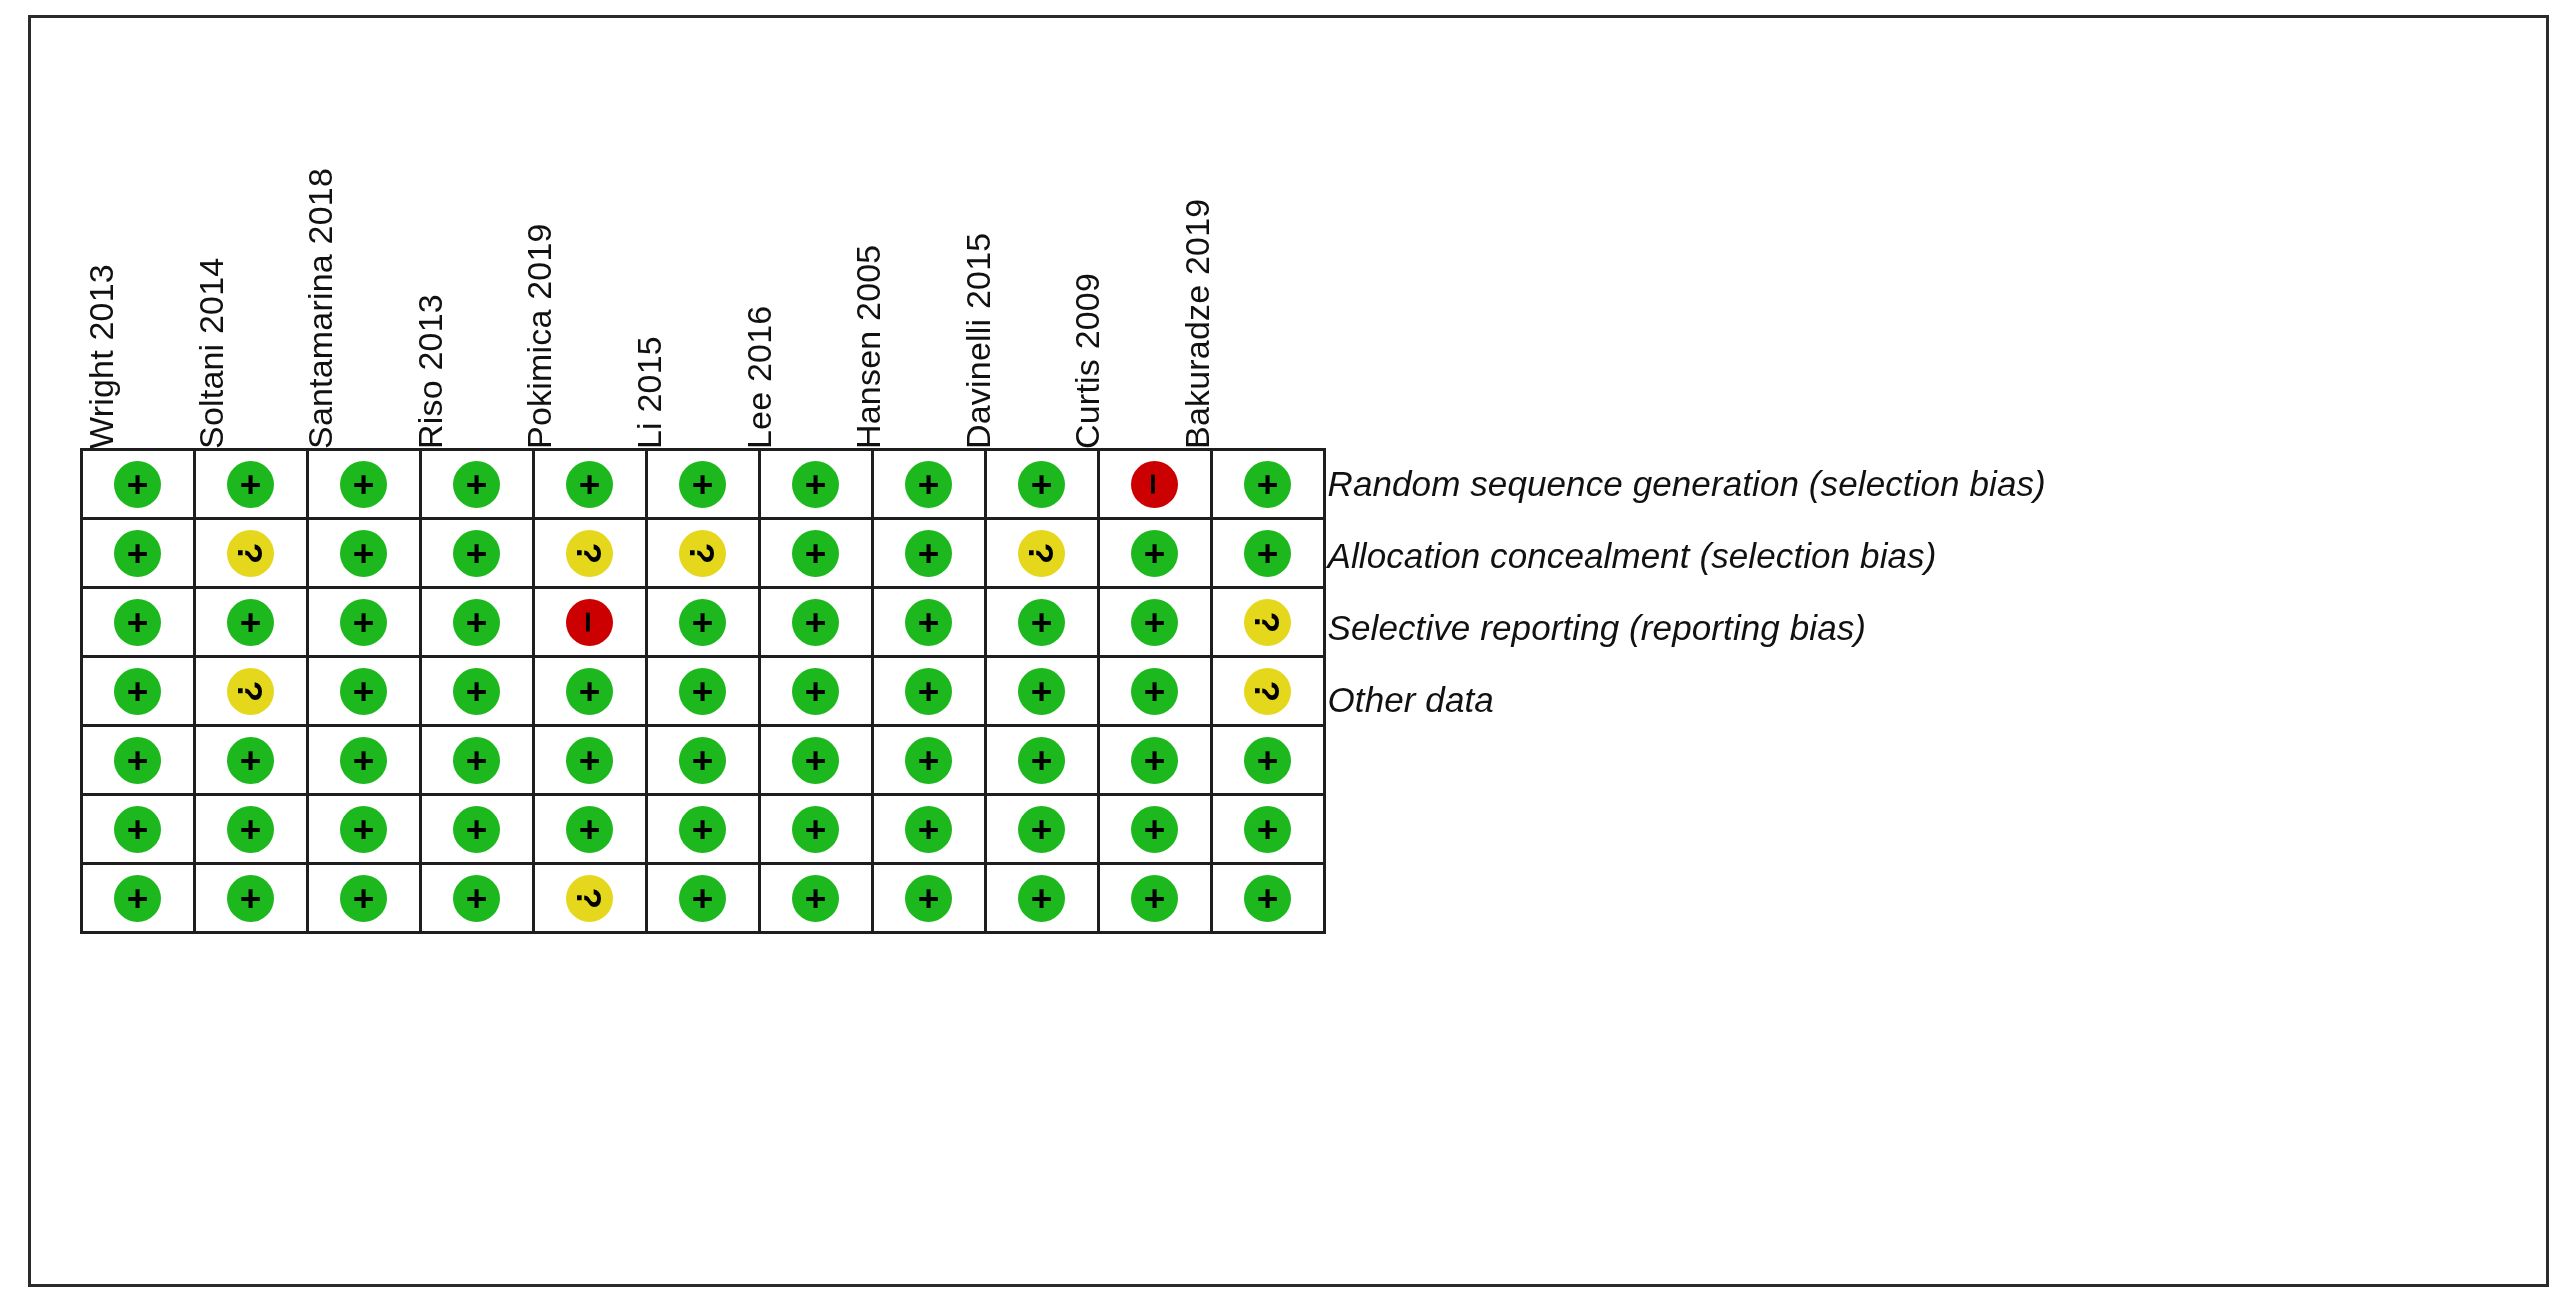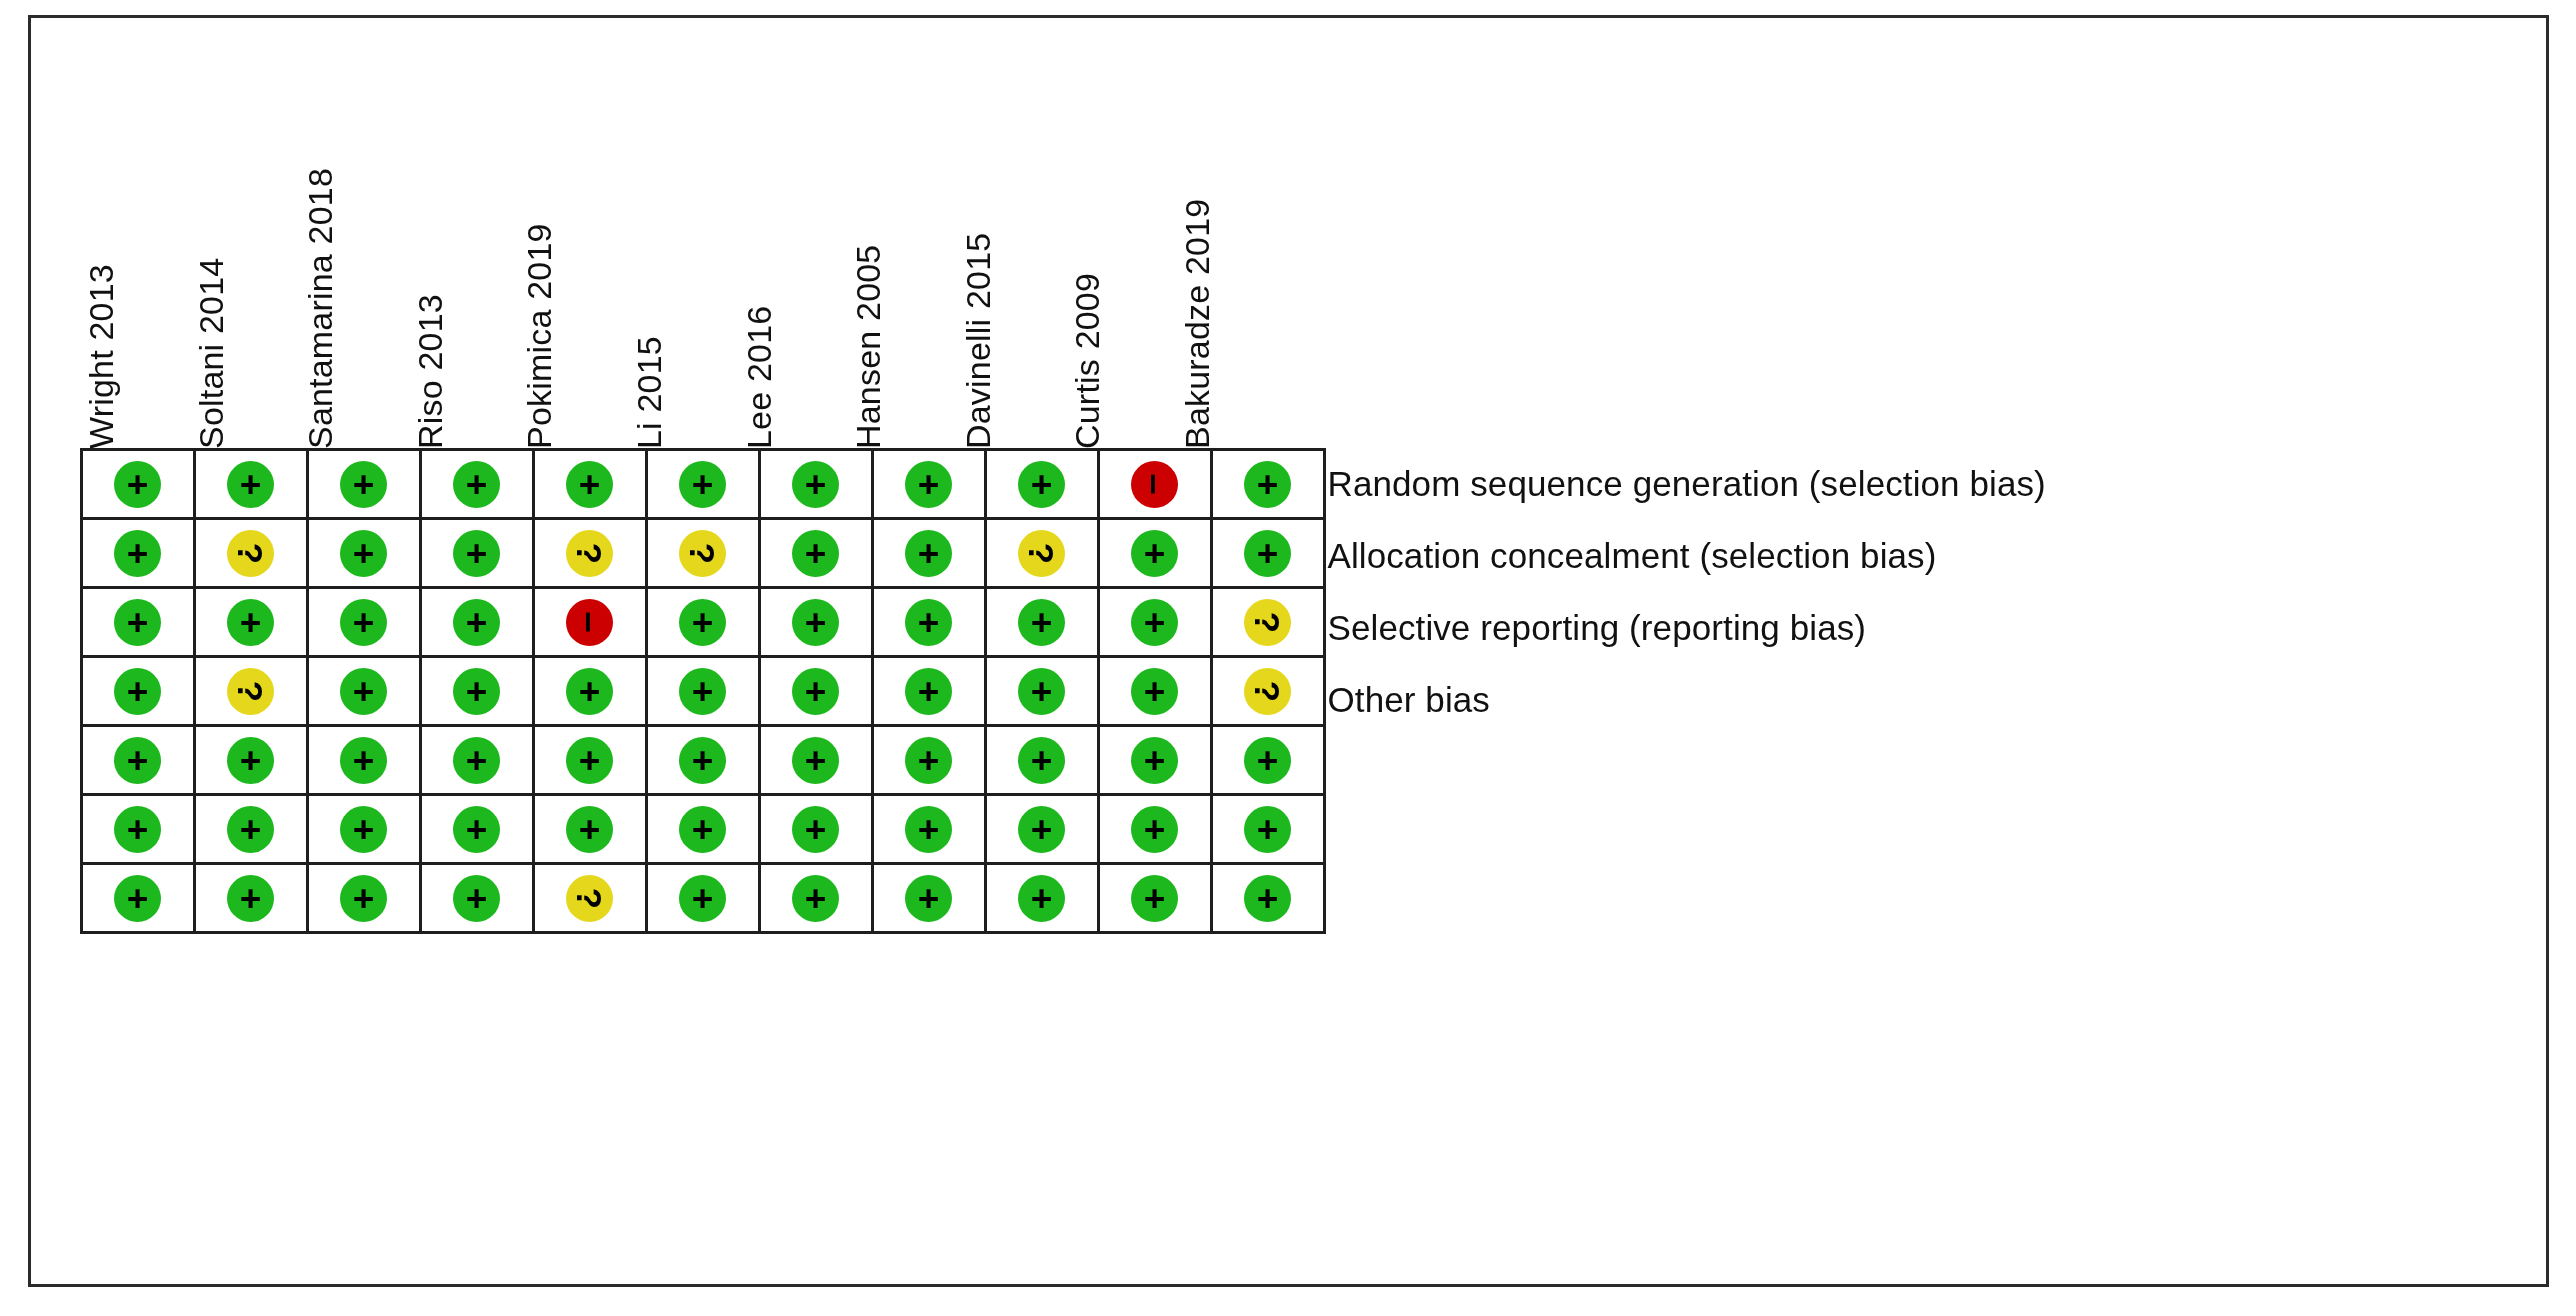--- a/index.html
+++ b/index.html
@@ -100,20 +100,21 @@
   .dot-low .glyph     { transform: rotate(0deg); font-size: 37px; }
   .dot-high .glyph    { transform: rotate(90deg); font-size: 38px; font-weight: 700; }
   .dot-unclear .glyph { transform: rotate(90deg); font-size: 35px; font-weight: 700; }
 
   
   #row-label-stack {
     position: absolute;
     left: 1297px;
     top: 430px;
     width: 1205px;
+    font-style: italic;
   }
   .row-label {
     height: 72px;
     display: flex;
     align-items: center;
     font-size: 35px;
     color: #111111;
     white-space: nowrap;
     letter-spacing: 0.1px;
   }
@@ -406,17 +407,17 @@
               <span class="glyph">+</span>
             </span></td>
         </tr>
       </tbody>
   </table>
 
   <div id="row-label-stack">
       <div class="row-label">Random sequence generation (selection bias)</div>
       <div class="row-label">Allocation concealment (selection bias)</div>
       <div class="row-label">Selective reporting (reporting bias)</div>
-      <div class="row-label">Other bias</div>
+      <div class="row-label">Other data</div>
     </div>
 
 </div>
 
 
 </body></html>

